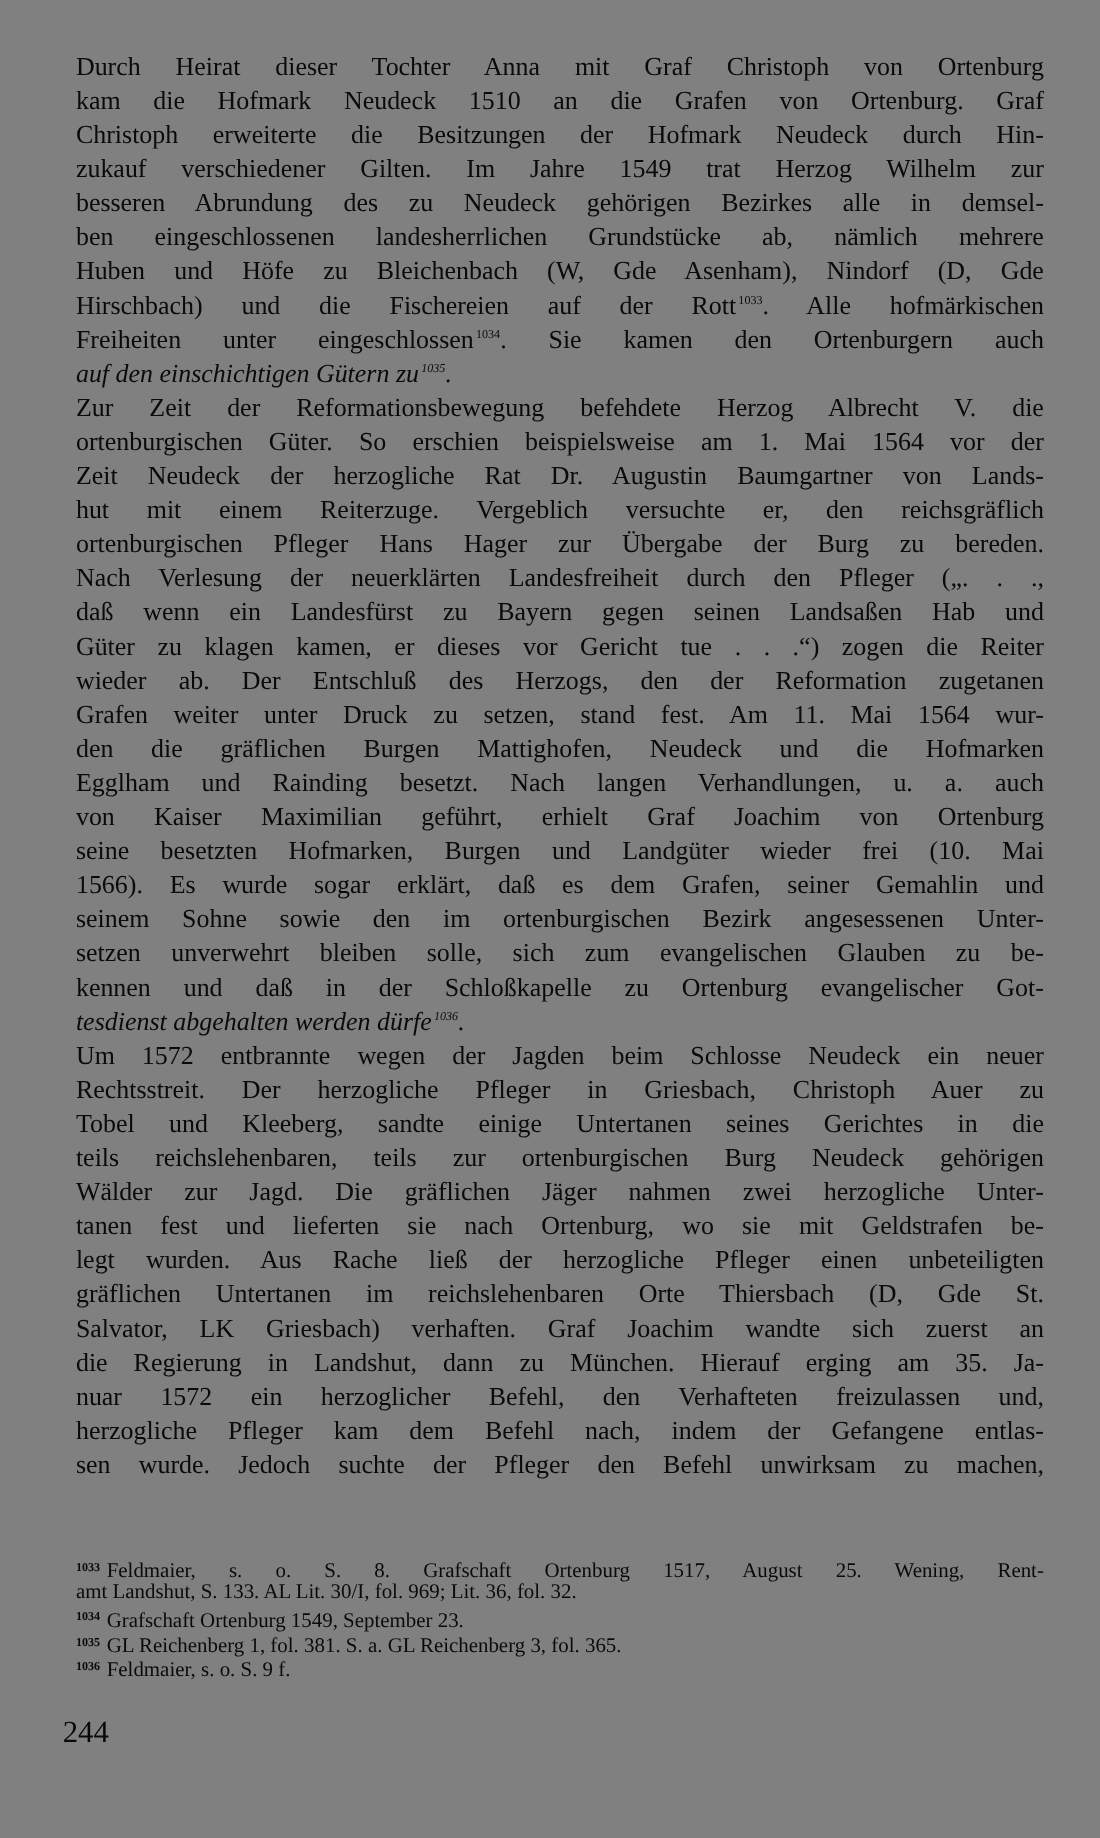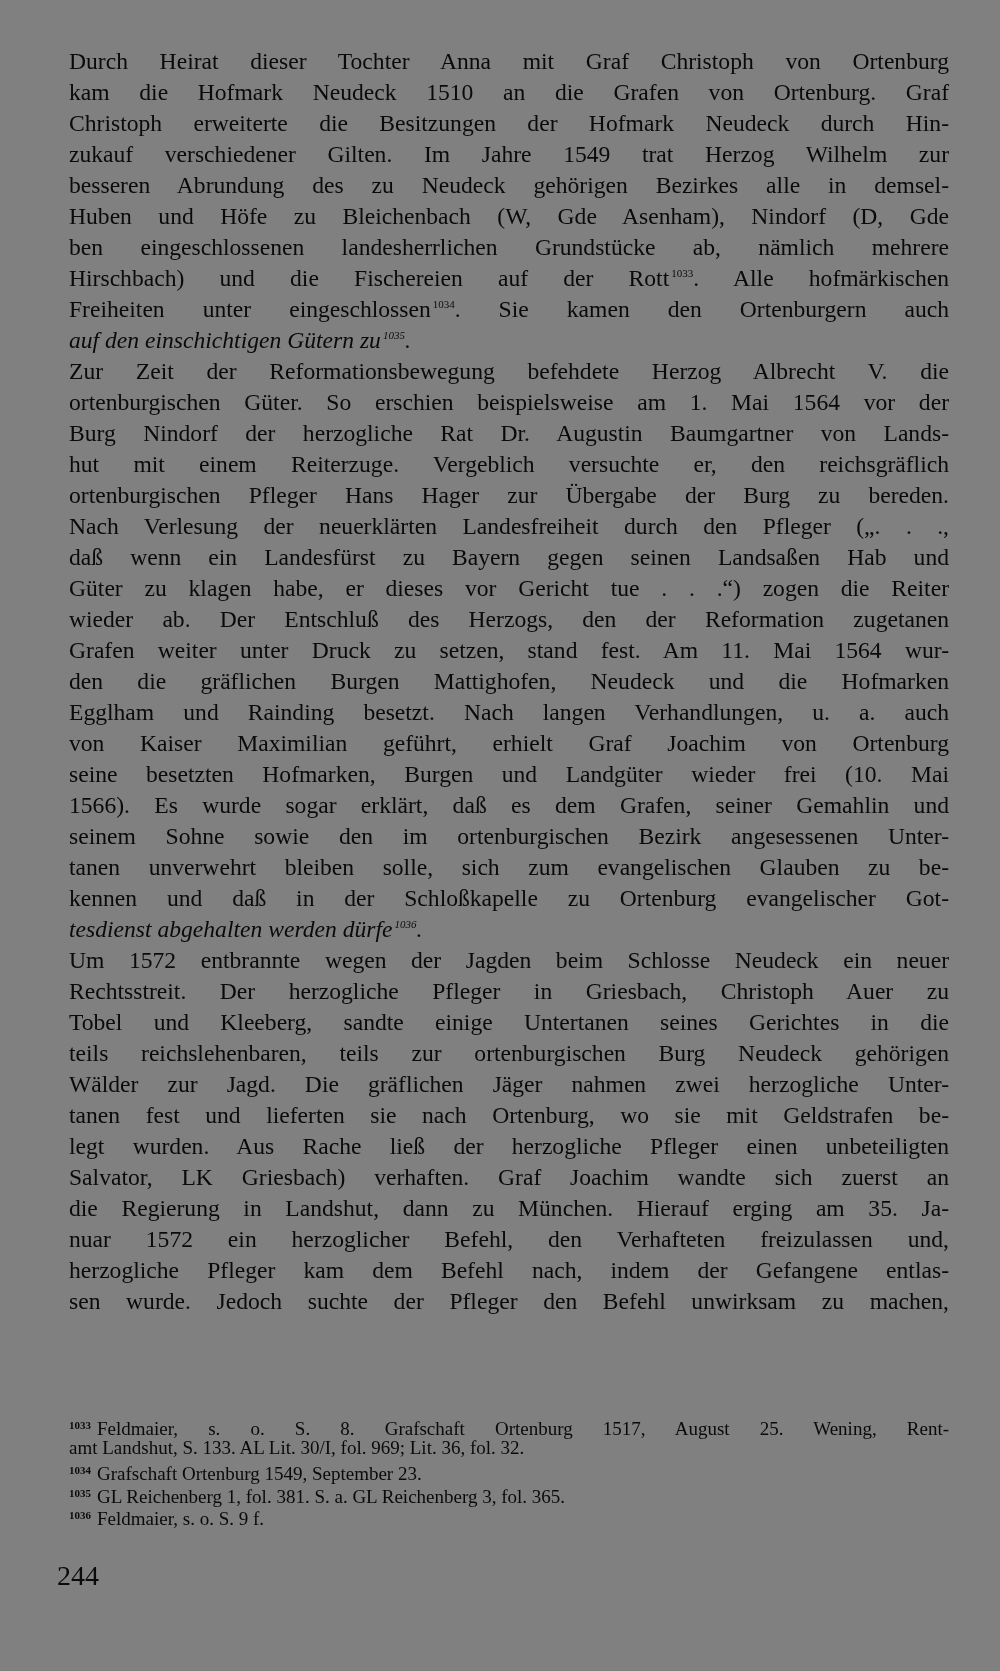--- a/index.html
+++ b/index.html
@@ -39,51 +39,52 @@
 </style>
 </head>
 <body>
 
 <div class="page" id="body">
     <div class="body-line"><span>Durch Heirat dieser Tochter Anna mit Graf Christoph von Ortenburg</span></div>
     <div class="body-line"><span>kam die Hofmark Neudeck 1510 an die Grafen von Ortenburg. Graf</span></div>
     <div class="body-line"><span>Christoph erweiterte die Besitzungen der Hofmark Neudeck durch Hin-</span></div>
     <div class="body-line"><span>zukauf verschiedener Gilten. Im Jahre 1549 trat Herzog Wilhelm zur</span></div>
     <div class="body-line"><span>besseren Abrundung des zu Neudeck gehörigen Bezirkes alle in demsel-</span></div>
+    <div class="body-line"><span>ben eingeschlossenen landesherrlichen Grundstücke ab, nämlich mehrere</span></div>
     <div class="body-line"><span>Huben und Höfe zu Bleichenbach (W, Gde Asenham), Nindorf (D, Gde</span></div>
-    <div class="body-line"><span>ben eingeschlossenen landesherrlichen Grundstücke ab, nämlich mehrere</span></div>
     <div class="body-line"><span>Hirschbach) und die Fischereien auf der Rott</span><sup class="fn">1033</sup><span>. Alle hofmärkischen</span></div>
     <div class="body-line"><span>Freiheiten unter eingeschlossen</span><sup class="fn">1034</sup><span>. Sie kamen den Ortenburgern auch</span></div>
     <div class="body-line last"><span>auf den einschichtigen Gütern zu</span><sup class="fn">1035</sup><span>.</span></div>
     <div class="body-line"><span>Zur Zeit der Reformationsbewegung befehdete Herzog Albrecht V. die</span></div>
     <div class="body-line"><span>ortenburgischen Güter. So erschien beispielsweise am 1. Mai 1564 vor der</span></div>
-    <div class="body-line"><span>Burg Nindorf der herzogliche Rat Dr. Augustin Baumgartner von Lands-</span></div>
+    <div class="body-line"><span>Zeit Neudeck der herzogliche Rat Dr. Augustin Baumgartner von Lands-</span></div>
     <div class="body-line"><span>hut mit einem Reiterzuge. Vergeblich versuchte er, den reichsgräflich</span></div>
     <div class="body-line"><span>ortenburgischen Pfleger Hans Hager zur Übergabe der Burg zu bereden.</span></div>
     <div class="body-line"><span>Nach Verlesung der neuerklärten Landesfreiheit durch den Pfleger („. . .,</span></div>
     <div class="body-line"><span>daß wenn ein Landesfürst zu Bayern gegen seinen Landsaßen Hab und</span></div>
-    <div class="body-line"><span>Güter zu klagen habe, er dieses vor Gericht tue . . .“) zogen die Reiter</span></div>
+    <div class="body-line"><span>Güter zu klagen kamen, er dieses vor Gericht tue . . .“) zogen die Reiter</span></div>
     <div class="body-line"><span>wieder ab. Der Entschluß des Herzogs, den der Reformation zugetanen</span></div>
     <div class="body-line"><span>Grafen weiter unter Druck zu setzen, stand fest. Am 11. Mai 1564 wur-</span></div>
     <div class="body-line"><span>den die gräflichen Burgen Mattighofen, Neudeck und die Hofmarken</span></div>
     <div class="body-line"><span>Egglham und Rainding besetzt. Nach langen Verhandlungen, u. a. auch</span></div>
     <div class="body-line"><span>von Kaiser Maximilian geführt, erhielt Graf Joachim von Ortenburg</span></div>
     <div class="body-line"><span>seine besetzten Hofmarken, Burgen und Landgüter wieder frei (10. Mai</span></div>
     <div class="body-line"><span>1566). Es wurde sogar erklärt, daß es dem Grafen, seiner Gemahlin und</span></div>
     <div class="body-line"><span>seinem Sohne sowie den im ortenburgischen Bezirk angesessenen Unter-</span></div>
-    <div class="body-line"><span>tanen unverwehrt bleiben solle, sich zum evangelischen Glauben zu be-</span></div>
+    <div class="body-line"><span>setzen unverwehrt bleiben solle, sich zum evangelischen Glauben zu be-</span></div>
     <div class="body-line"><span>kennen und daß in der Schloßkapelle zu Ortenburg evangelischer Got-</span></div>
     <div class="body-line last"><span>tesdienst abgehalten werden dürfe</span><sup class="fn">1036</sup><span>.</span></div>
     <div class="body-line"><span>Um 1572 entbrannte wegen der Jagden beim Schlosse Neudeck ein neuer</span></div>
     <div class="body-line"><span>Rechtsstreit. Der herzogliche Pfleger in Griesbach, Christoph Auer zu</span></div>
     <div class="body-line"><span>Tobel und Kleeberg, sandte einige Untertanen seines Gerichtes in die</span></div>
     <div class="body-line"><span>teils reichslehenbaren, teils zur ortenburgischen Burg Neudeck gehörigen</span></div>
     <div class="body-line"><span>Wälder zur Jagd. Die gräflichen Jäger nahmen zwei herzogliche Unter-</span></div>
     <div class="body-line"><span>tanen fest und lieferten sie nach Ortenburg, wo sie mit Geldstrafen be-</span></div>
     <div class="body-line"><span>legt wurden. Aus Rache ließ der herzogliche Pfleger einen unbeteiligten</span></div>
+    <div class="body-line"><span>gräflichen Untertanen im reichslehenbaren Orte Thiersbach (D, Gde St.</span></div>
     <div class="body-line"><span>Salvator, LK Griesbach) verhaften. Graf Joachim wandte sich zuerst an</span></div>
     <div class="body-line"><span>die Regierung in Landshut, dann zu München. Hierauf erging am 35. Ja-</span></div>
     <div class="body-line"><span>nuar 1572 ein herzoglicher Befehl, den Verhafteten freizulassen und,</span></div>
     <div class="body-line"><span>herzogliche Pfleger kam dem Befehl nach, indem der Gefangene entlas-</span></div>
     <div class="body-line"><span>sen wurde. Jedoch suchte der Pfleger den Befehl unwirksam zu machen,</span></div>
   </div>
 <div class="footnotes" id="fns">
     <div class="fn-line"><span class="fn-num">1033</span><span>Feldmaier, s. o. S. 8. Grafschaft Ortenburg 1517, August 25. Wening, Rent-</span></div>
     <div class="fn-line last"><span>amt Landshut, S. 133. AL Lit. 30/I, fol. 969; Lit. 36, fol. 32.</span></div>
     <div class="fn-line last"><span class="fn-num">1034</span><span>Grafschaft Ortenburg 1549, September 23.</span></div>

